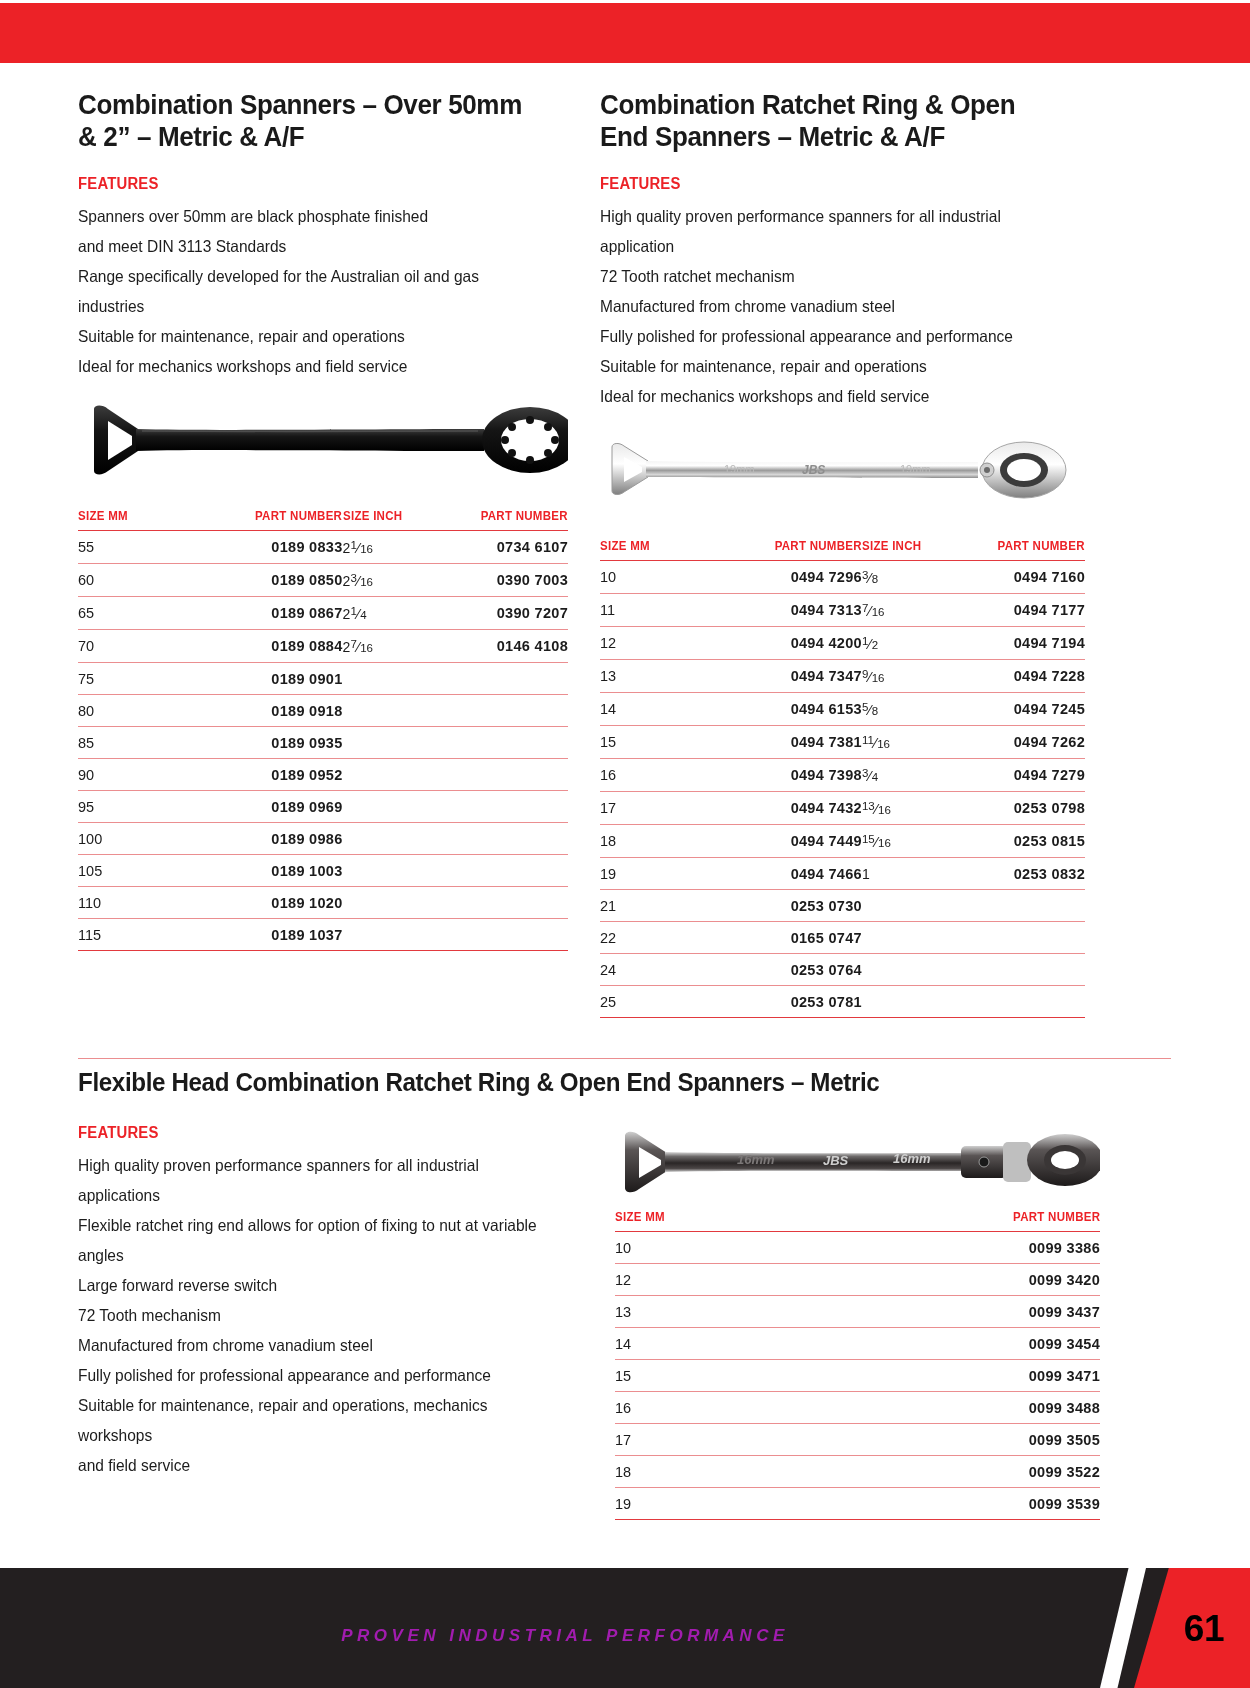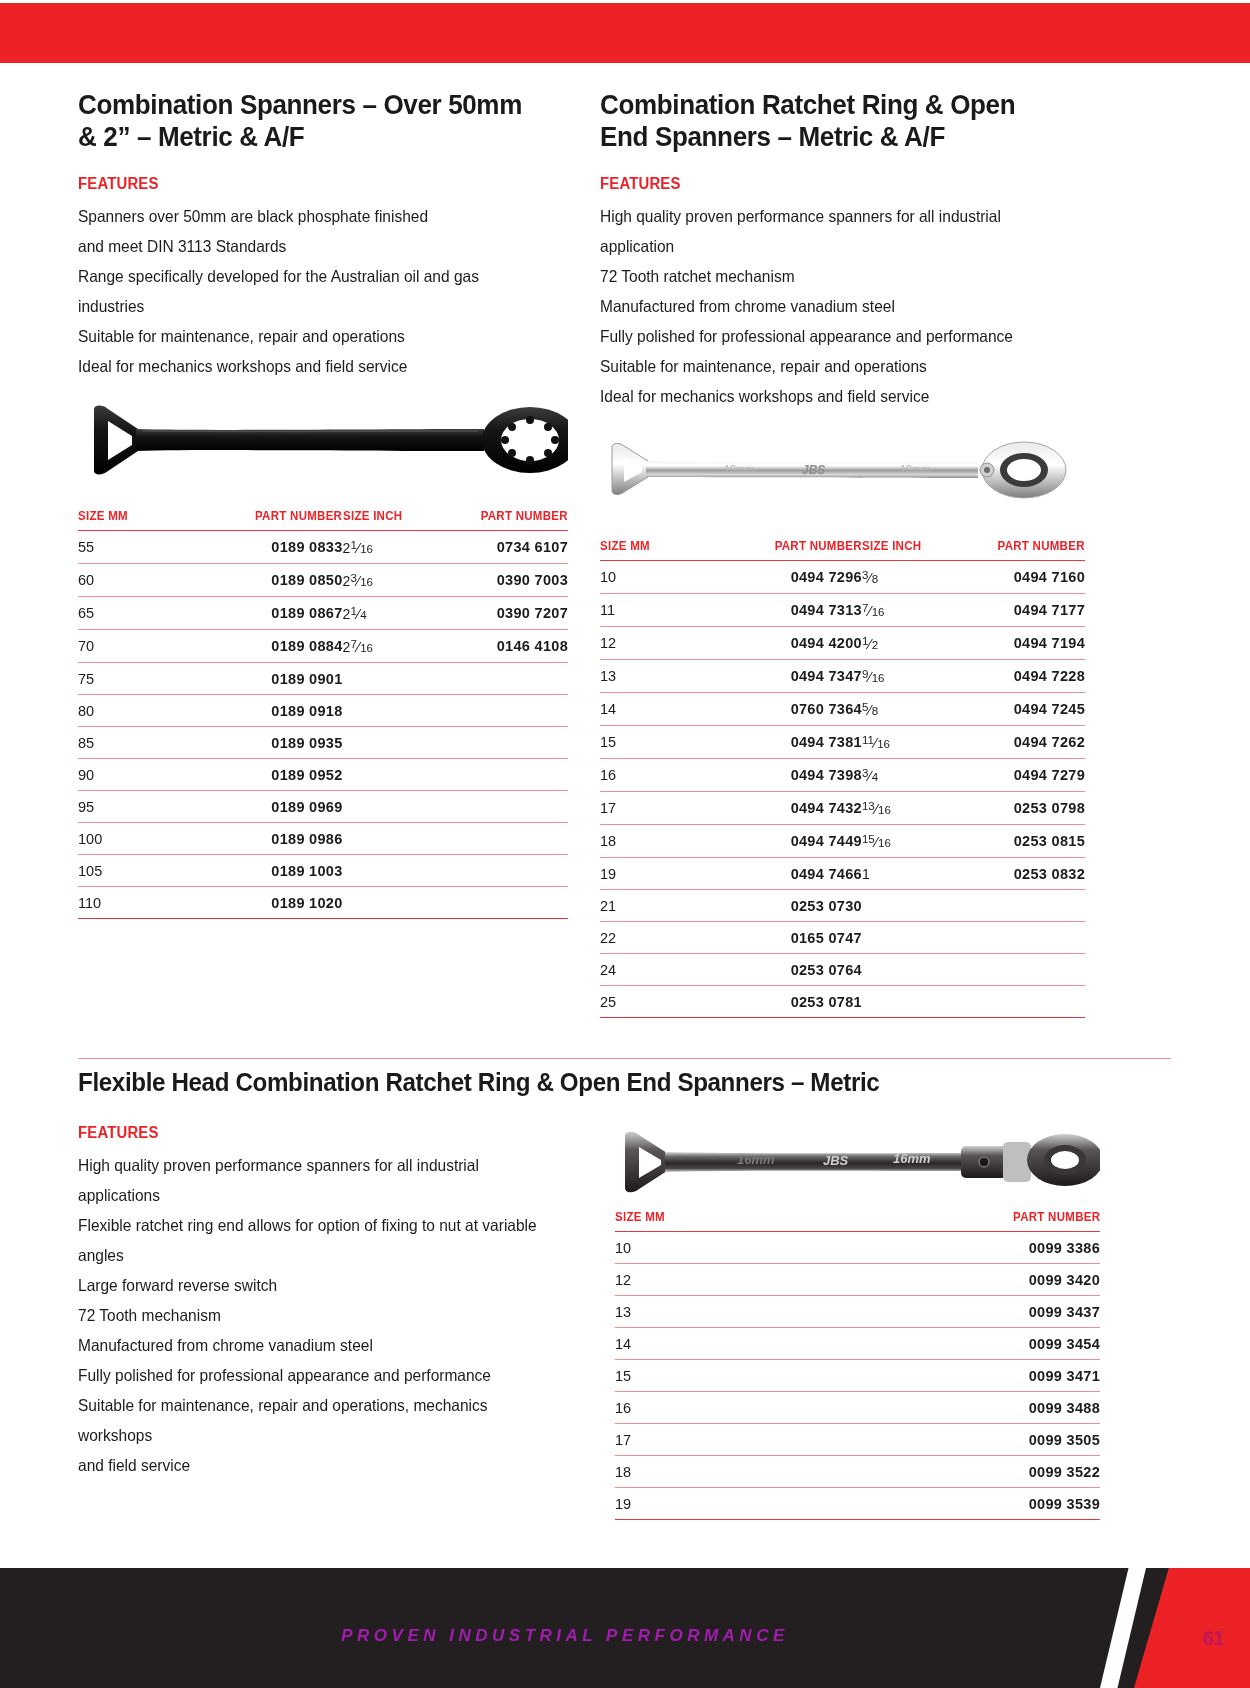--- a/index.html
+++ b/index.html
@@ -111,21 +111,21 @@
     clip-path: polygon(62% 0, 100% 0, 38% 100%, 0 100%);
   }
   .footer-text {
     position: absolute; left: 0; bottom: 42px; width: 1130px;
     text-align: center; color: #a21caf;
     font-style: italic; font-weight: 700; font-size: 17px;
     letter-spacing: 4.5px;
   }
   .page-num {
     position: absolute; right: 26px; bottom: 38px;
-    color: #be185d; font-weight: 700; font-size: 20px; letter-spacing: -0.5px;
+    color: #000000; font-weight: 700; font-size: 37px; letter-spacing: -0.5px;
   }
 </style>
 </head>
 <body>
 
 <div class="page">
 
   <div class="top-bar"></div>
 
   <div class="content">
@@ -254,20 +254,26 @@
               </tr>
               <tr>
                 <td class="sz">105</td>
                 <td class="pn">0189  1003</td>
                 <td class="sz"></td>
                 <td class="pn"></td>
               </tr>
               <tr>
                 <td class="sz">110</td>
                 <td class="pn">0189  1020</td>
+                <td class="sz"></td>
+                <td class="pn"></td>
+              </tr>
+              <tr>
+                <td class="sz">115</td>
+                <td class="pn">0189  1037</td>
                 <td class="sz"></td>
                 <td class="pn"></td>
               </tr>
             </tbody>
         </table>
       </div>
 
       <div class="col right">
         <h2 class="sec-title">Combination Ratchet Ring &amp; Open End Spanners – Metric &amp; A/F</h2>
         <div class="features-label">FEATURES</div>
@@ -347,21 +353,21 @@
                 <td class="pn">0494  7194</td>
               </tr>
               <tr>
                 <td class="sz">13</td>
                 <td class="pn">0494  7347</td>
                 <td class="sz"><span class="frac"><sup>9</sup><span class="sl">⁄</span><sub>16</sub></span></td>
                 <td class="pn">0494  7228</td>
               </tr>
               <tr>
                 <td class="sz">14</td>
-                <td class="pn">0760  7364</td>
+                <td class="pn">0494  6153</td>
                 <td class="sz"><span class="frac"><sup>5</sup><span class="sl">⁄</span><sub>8</sub></span></td>
                 <td class="pn">0494  7245</td>
               </tr>
               <tr>
                 <td class="sz">15</td>
                 <td class="pn">0494  7381</td>
                 <td class="sz"><span class="frac"><sup>11</sup><span class="sl">⁄</span><sub>16</sub></span></td>
                 <td class="pn">0494  7262</td>
               </tr>
               <tr>

